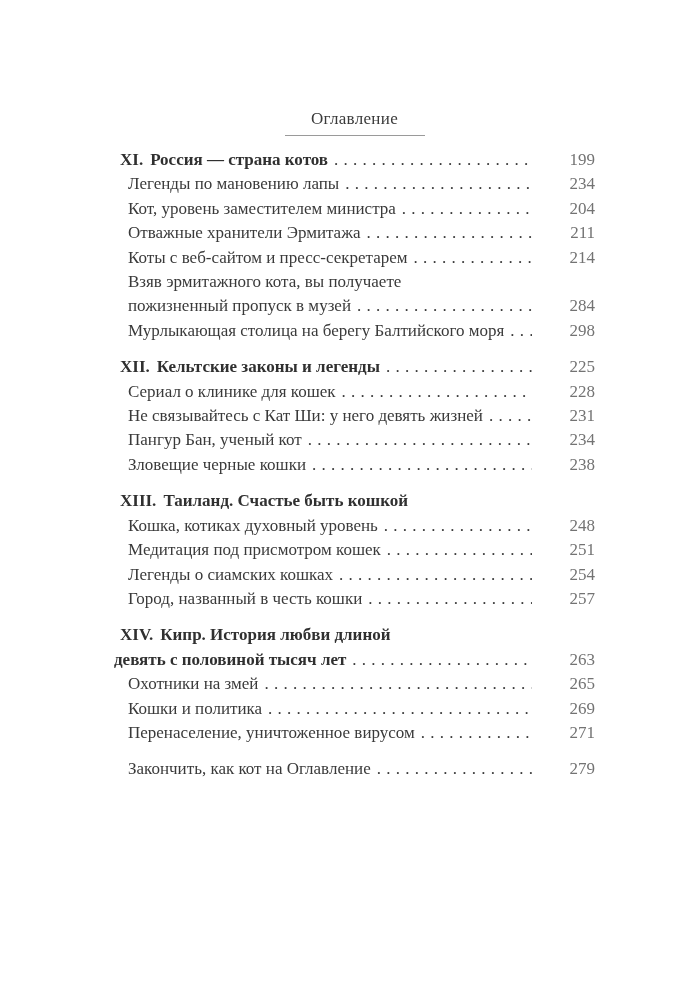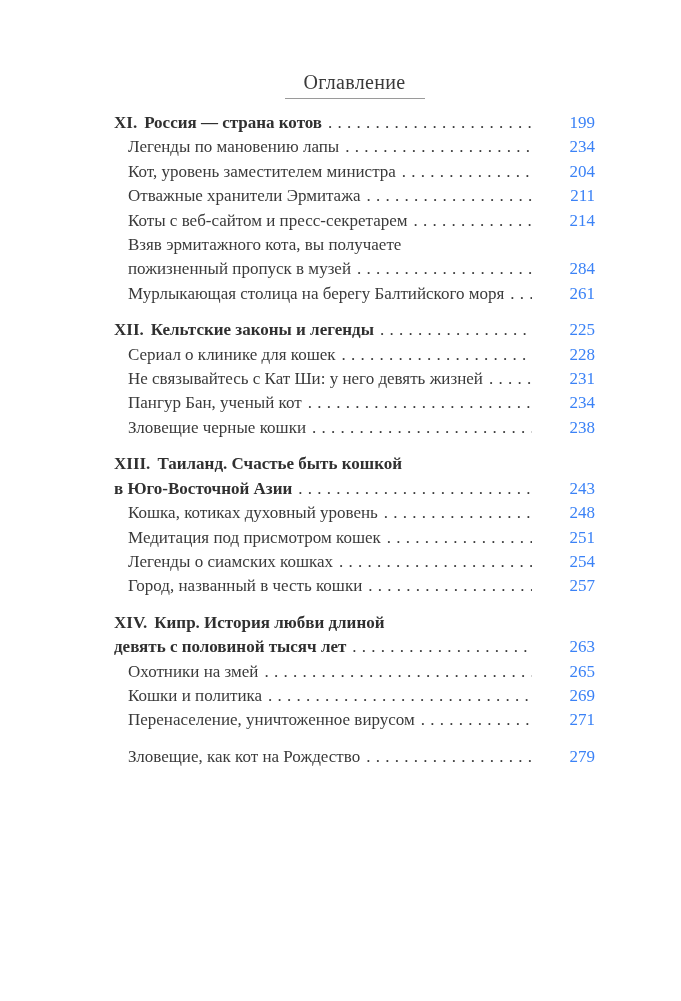--- a/index.html
+++ b/index.html
@@ -18,24 +18,25 @@
     box-sizing: border-box;
     width: 681px;
     height: 1001px;
     padding: 73px 86px 0 114px;
     background: #ffffff;
   }
   .page-header {
     text-align: center;
   }
   .page-title {
-    font-size: 20px;
+    font-size: 17px;
     line-height: 18px;
     letter-spacing: 0.3px;
     color: #3a3a3a;
+    margin-top: 37px;
   }
   .header-rule {
     width: 140px;
     height: 0;
     border-top: 1px solid #9a9a9a;
     margin: 7px auto 0 auto;
   }
   .toc {
     margin-top: 7px;
     font-size: 17px;
@@ -56,37 +57,38 @@
     white-space: nowrap;
     flex: 0 0 auto;
   }
   .sec-row .num,
   .sec-row .entry-title {
     font-weight: bold;
     color: #303030;
   }
   .num {
     margin-right: 7px;
+    margin-left: 6px;
   }
   .dots {
     flex: 1 1 auto;
     overflow: hidden;
     white-space: nowrap;
     margin: 0 2px 0 6px;
     color: #3a3a3a;
     font-weight: normal;
   }
   .dots::after {
     content: ". . . . . . . . . . . . . . . . . . . . . . . . . . . . . . . . . . . . . . . . . . . . . . . . . . . . . . . . . . . . . . . . . . . . . . . . . . . . . .";
     letter-spacing: 0.5px;
   }
   .page-num {
     flex: 0 0 auto;
     font-weight: normal;
-    color: #3b82f6;
+    color: #737373;
     margin-left: 36px;
   }
 </style>
 </head>
 <body>
 
 <div class="page">
   <div class="page-header">
     <div class="page-title">Оглавление</div>
     <div class="header-rule"></div>
@@ -122,21 +124,21 @@
           <div class="text"><span class="entry-title">Взяв эрмитажного кота, вы получаете</span></div>
         </div>
         <div class="row item-row">
           <div class="text"><span class="entry-title">пожизненный пропуск в музей</span></div>
           <span class="dots"></span>
           <span class="page-num">284</span>
         </div>
         <div class="row item-row">
           <div class="text"><span class="entry-title">Мурлыкающая столица на берегу Балтийского моря</span></div>
           <span class="dots"></span>
-          <span class="page-num">261</span>
+          <span class="page-num">298</span>
         </div>
       </div>
       <div class="toc-section">
         <div class="row sec-row">
           <div class="text"><span class="num">XII.</span><span class="entry-title">Кельтские законы и легенды</span></div>
           <span class="dots"></span>
           <span class="page-num">225</span>
         </div>
         <div class="row item-row">
           <div class="text"><span class="entry-title">Сериал о клинике для кошек</span></div>
@@ -156,25 +158,20 @@
         <div class="row item-row">
           <div class="text"><span class="entry-title">Зловещие черные кошки</span></div>
           <span class="dots"></span>
           <span class="page-num">238</span>
         </div>
       </div>
       <div class="toc-section">
         <div class="row sec-row">
           <div class="text"><span class="num">XIII.</span><span class="entry-title">Таиланд. Счастье быть кошкой</span></div>
         </div>
-        <div class="row sec-row">
-          <div class="text"><span class="entry-title">в Юго-Восточной Азии</span></div>
-          <span class="dots"></span>
-          <span class="page-num">243</span>
-        </div>
         <div class="row item-row">
           <div class="text"><span class="entry-title">Кошка, котиках духовный уровень</span></div>
           <span class="dots"></span>
           <span class="page-num">248</span>
         </div>
         <div class="row item-row">
           <div class="text"><span class="entry-title">Медитация под присмотром кошек</span></div>
           <span class="dots"></span>
           <span class="page-num">251</span>
         </div>
@@ -209,19 +206,19 @@
           <span class="page-num">269</span>
         </div>
         <div class="row item-row">
           <div class="text"><span class="entry-title">Перенаселение, уничтоженное вирусом</span></div>
           <span class="dots"></span>
           <span class="page-num">271</span>
         </div>
       </div>
       <div class="toc-section">
         <div class="row item-row">
-          <div class="text"><span class="entry-title">Зловещие, как кот на Рождество</span></div>
+          <div class="text"><span class="entry-title">Закончить, как кот на Оглавление</span></div>
           <span class="dots"></span>
           <span class="page-num">279</span>
         </div>
       </div>
     </div>
 </div>
 
 </body></html>

